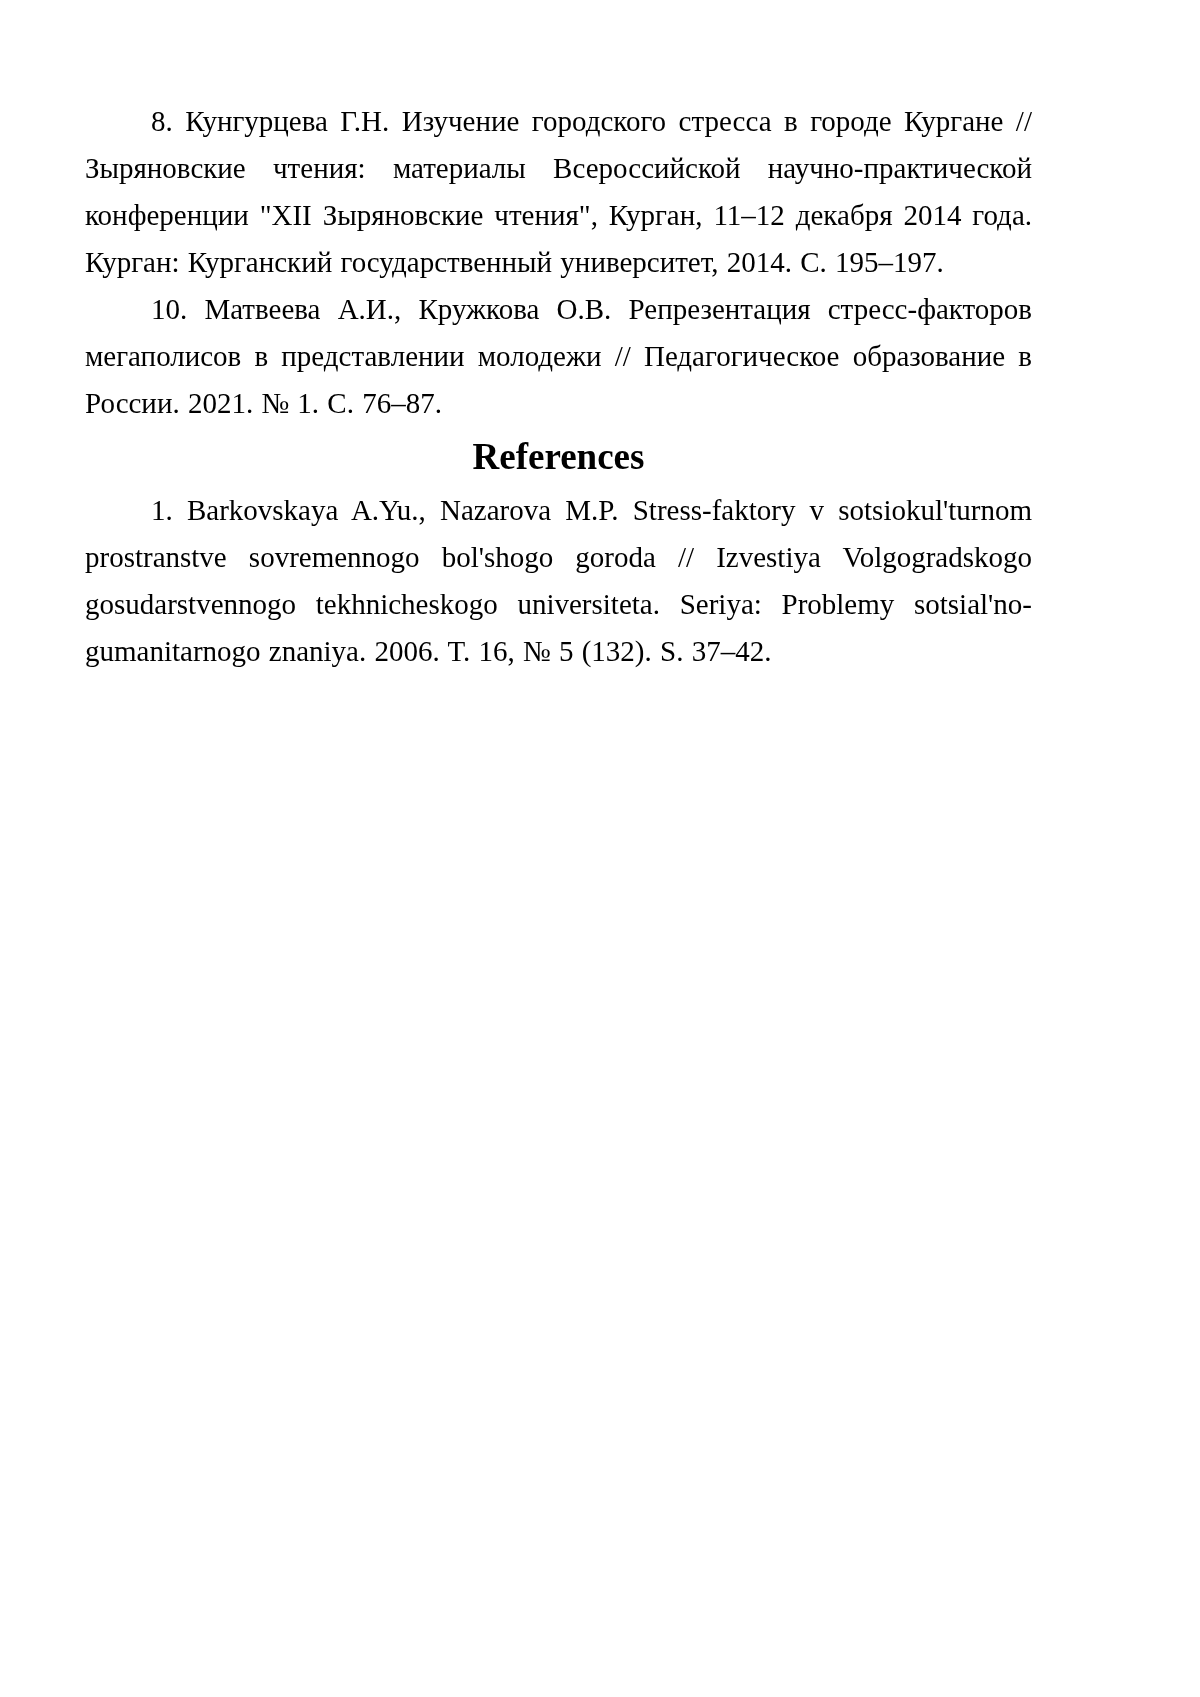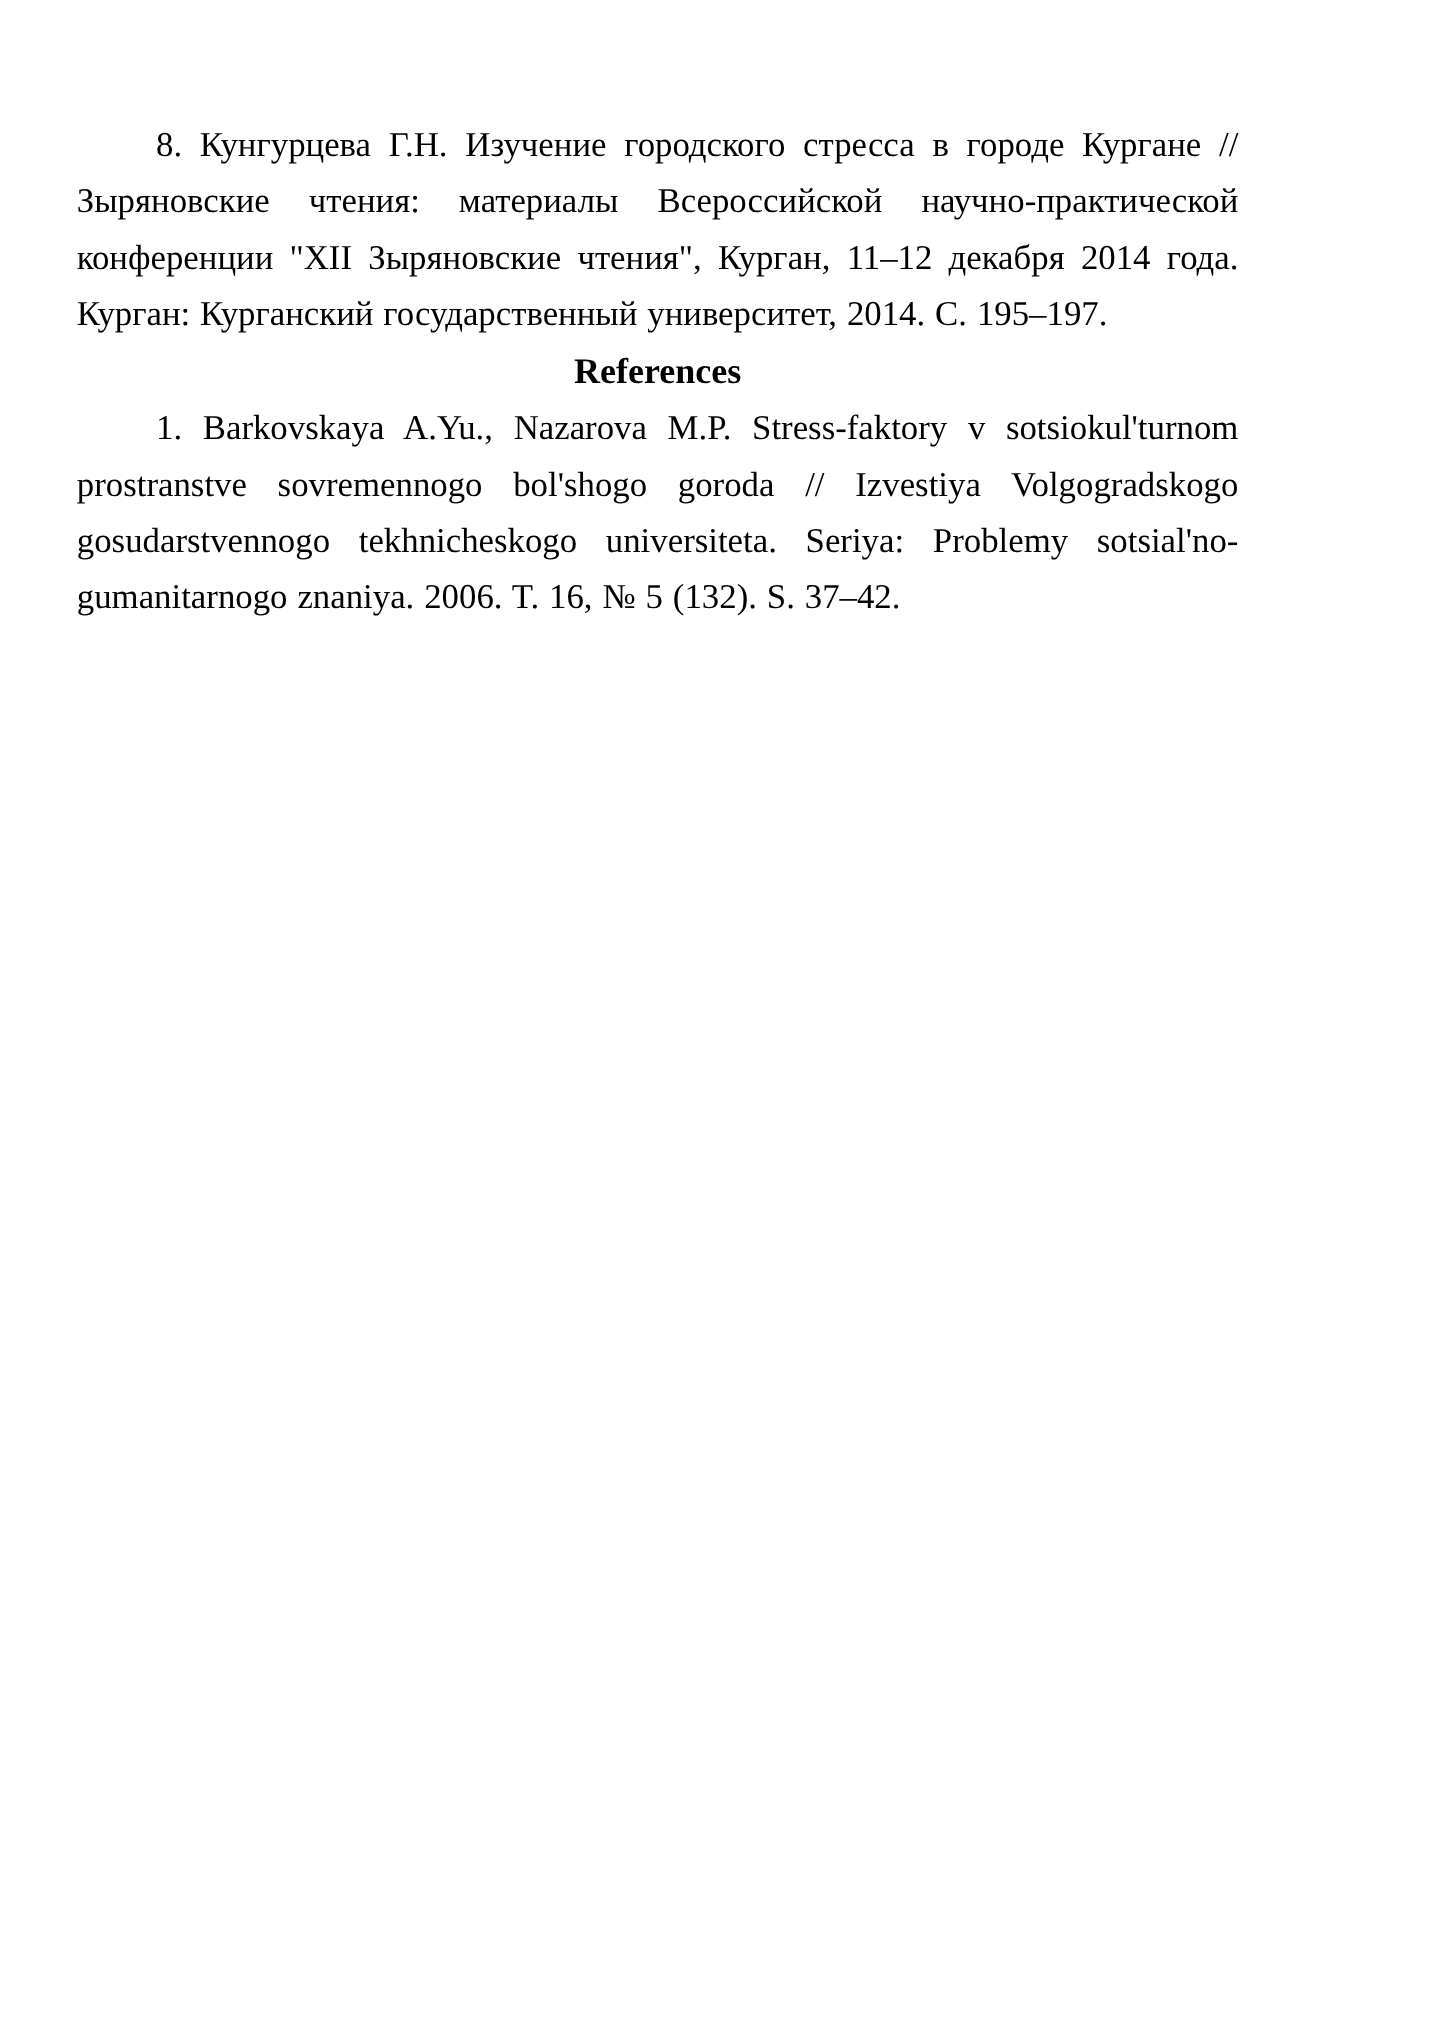--- a/index.html
+++ b/index.html
@@ -6,49 +6,50 @@
     margin: 0;
     padding: 0;
     background: #ffffff;
   }
   .page {
     position: relative;
     width: 1200px;
     height: 1697px;
     box-sizing: border-box;
     background: #ffffff;
-    padding: 98px 168px 0 64px;
+    padding: 98px 168px 0 85px;
     font-family: "Liberation Serif", "DejaVu Serif", serif;
     font-size: 29px;
     color: #000000;
     overflow: hidden;
   }
   .ref-paragraph {
     margin: 0;
     text-align: justify;
     text-indent: 66px;
     line-height: 1.62;
     word-spacing: 1px;
   }
   .refs-heading {
     margin: 0;
     text-align: center;
     font-weight: bold;
-    font-size: 30px;
+    font-size: 37px;
     line-height: 1.62;
   }
 </style>
 </head>
 <body>
 
 <div class="page">
 
   <p class="ref-paragraph">8. Кунгурцева Г.Н. Изучение городского стресса в городе Кургане // Зыряновские чтения: материалы Всероссийской научно-практической конференции "XII Зыряновские чтения", Курган, 11–12 декабря 2014 года. Курган: Курганский государственный университет, 2014. С. 195–197.</p>
 
 
+  <p class="ref-paragraph">10. Матвеева А.И., Кружкова О.В. Репрезентация стресс-факторов мегаполисов в представлении молодежи // Педагогическое образование в России. 2021. № 1. С. 76–87.</p>
 
 
 
   <div class="refs-heading">References</div>
 
   <p class="ref-paragraph">1. Barkovskaya A.Yu., Nazarova M.P. Stress-faktory v sotsiokul'turnom prostranstve sovremennogo bol'shogo goroda // Izvestiya Volgogradskogo gosudarstvennogo tekhnicheskogo universiteta. Seriya: Problemy sotsial'no-gumanitarnogo znaniya. 2006. T. 16, № 5 (132). S. 37–42.</p>
 
 
 
 </div>

